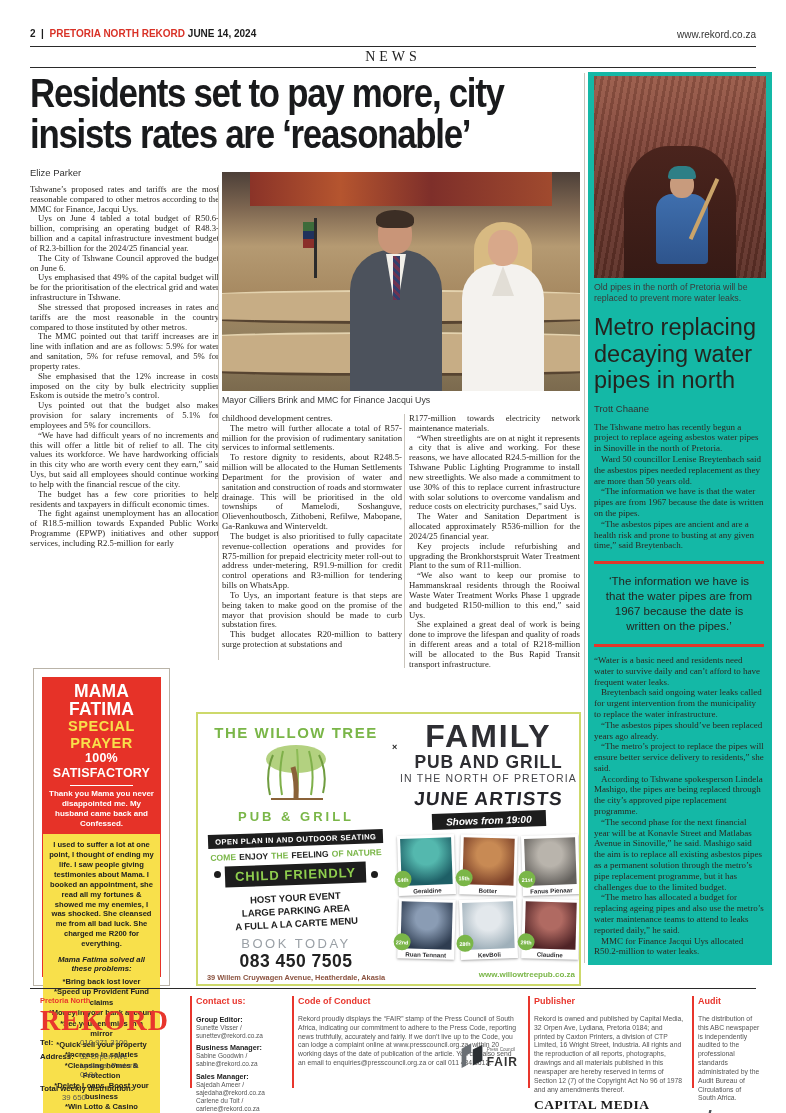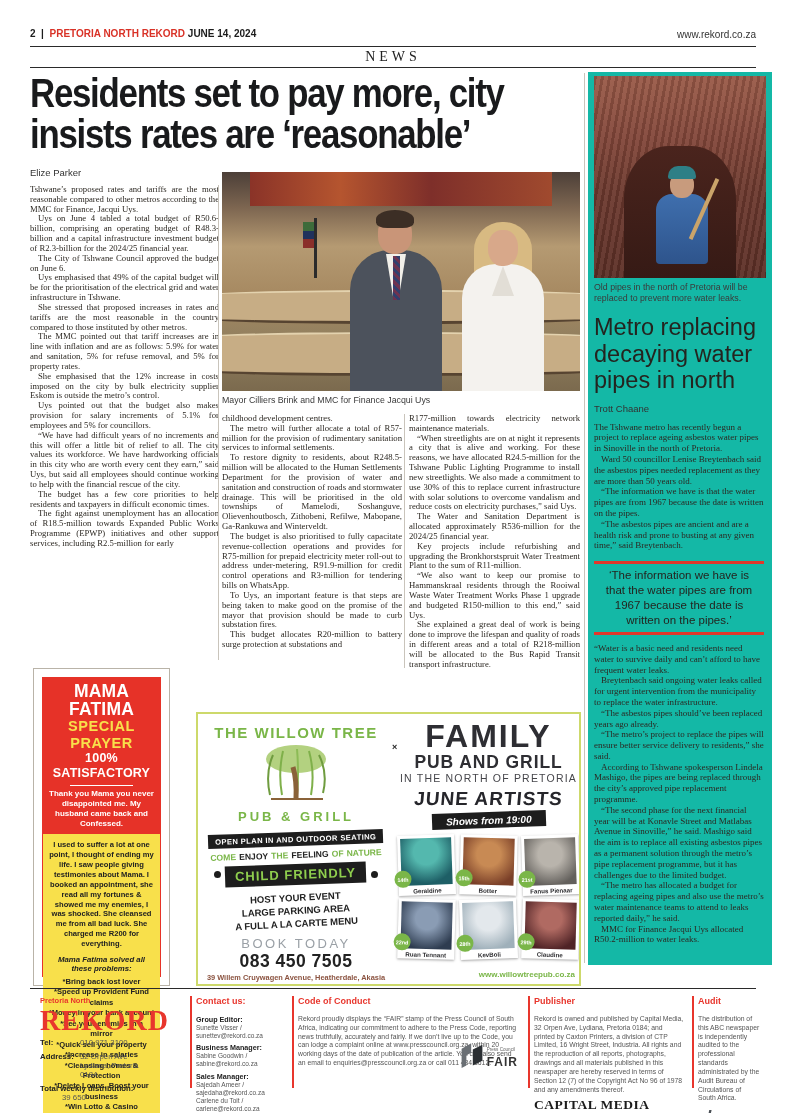--- a/index.html
+++ b/index.html
@@ -75,21 +75,21 @@
   .pp-man-head{ position:absolute; left:76px; top:96px; width:24px; height:26px; border-radius:46%; background:#c89b7d;}
   .pp-beanie{ position:absolute; left:74px; top:90px; width:28px; height:13px; border-radius:10px 10px 2px 2px; background:#2e7f86;}
   .pp-tool{ position:absolute; left:108px; top:100px; width:4px; height:66px; background:#caa46a; transform:rotate(24deg);}
   .caption-pipes{ margin-top:4px; font-family:"Liberation Sans", sans-serif; font-size:8.8px; line-height:1.25; color:#3a3a3a;}
   .side-hl{ margin-top:10px; font-family:"Liberation Sans", sans-serif; font-weight:normal;
         font-size:23.5px; line-height:1.13; color:#24241f; letter-spacing:0;}
   .side-by{ margin-top:9px; font-family:"Liberation Sans", sans-serif; font-size:9.5px; color:#333;}
   .side-text{ margin-top:8px; font-size:9px; line-height:1.2; text-align:left; color:#2c2822;}
   .side-text p{margin:0;} .side-text p + p{ text-indent:7px; }
   .pullquote{ margin:10px 0 4px 0; border-top:3.5px solid #e2372b; border-bottom:3.5px solid #e2372b;
-        padding:4px 4px; text-align:center; font-family:"Liberation Sans", sans-serif;
+        padding:10px 4px; text-align:center; font-family:"Liberation Sans", sans-serif;
         font-size:11.5px; line-height:1.3; font-weight:normal; color:#24241f;}
   
   .ad-mama{ position:absolute; top:668px; left:33px; width:137px; height:318px;
         border:1px solid #b9b3a8; background:#fff; padding:8px;
         font-family:"Liberation Sans", sans-serif;}
   .am-in{ width:100%; height:100%; display:flex; flex-direction:column; border:1px solid #e63228;}
   .am-top{ background:#e63228; color:#fff; text-align:center; padding:5px 4px 5px;}
   .am-t1{ font-size:17.5px; font-weight:bold; letter-spacing:.2px; line-height:1;}
   .am-t2{ font-size:14.5px; font-weight:bold; color:#f8e04b; letter-spacing:.6px; line-height:1.15;}
   .am-t3{ font-size:12.5px; font-weight:bold; letter-spacing:.2px; line-height:1.2;}

